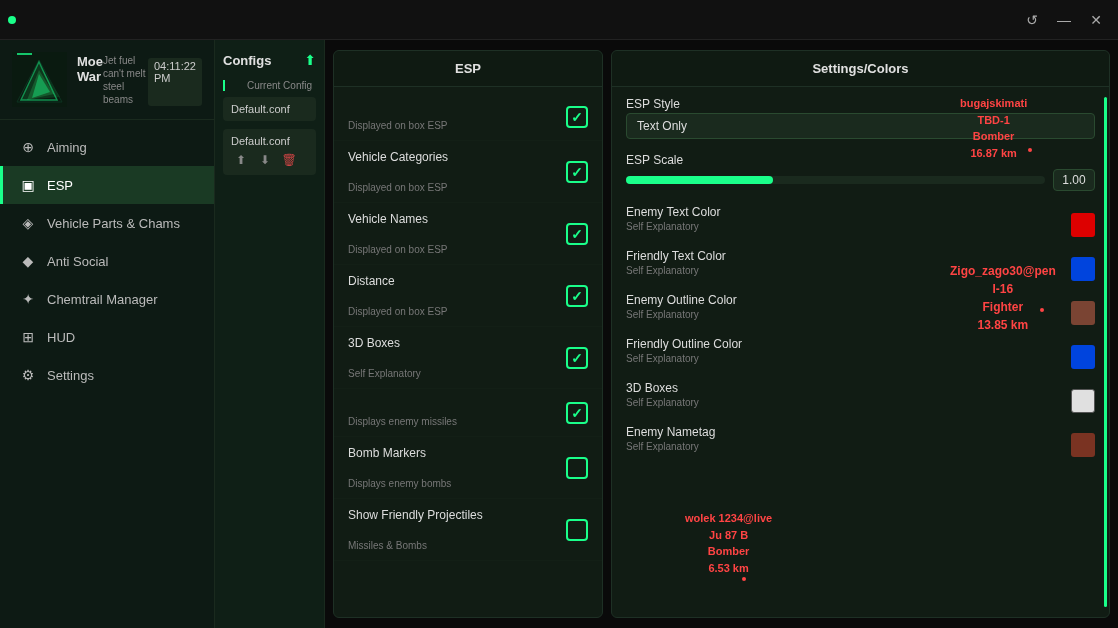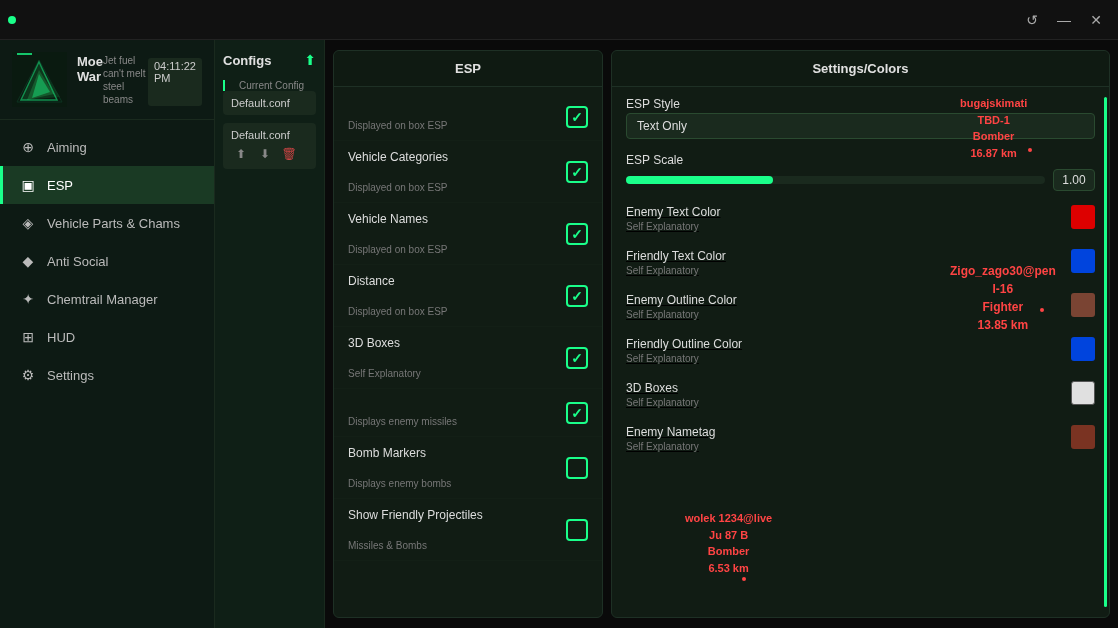--- a/index.html
+++ b/index.html
@@ -157,22 +157,23 @@
       font-weight: 600;
     }
     .upload-icon {
       color: #1aff8a;
       font-size: 14px;
       cursor: pointer;
     }
     .config-section-label {
       color: #888;
       font-size: 10px;
+      margin-bottom: 6px;
       border-left: 2px solid #1aff8a;
-      padding-left: 14px;
+      padding-left: 22px;
     }
     .config-item {
       background: #1a2a1e;
       border-radius: 4px;
       padding: 6px 8px;
       margin-bottom: 8px;
     }
     .config-item-name {
       color: #ccc;
       font-size: 11px;
@@ -354,24 +355,23 @@
       padding: 3px 8px;
       color: #ddd;
       font-size: 12px;
       min-width: 42px;
       text-align: center;
     }
 
     
     .color-row {
       display: flex;
-      align-items: flex-start;
+      align-items: flex-end;
       justify-content: space-between;
       margin-bottom: 12px;
-      text-decoration: underline;
     }
     .color-row-info { flex: 1; }
     .color-swatch {
       width: 24px; height: 24px;
       border-radius: 3px;
       cursor: pointer;
       flex-shrink: 0;
     }
     .scroll-indicator {
       position: absolute;

